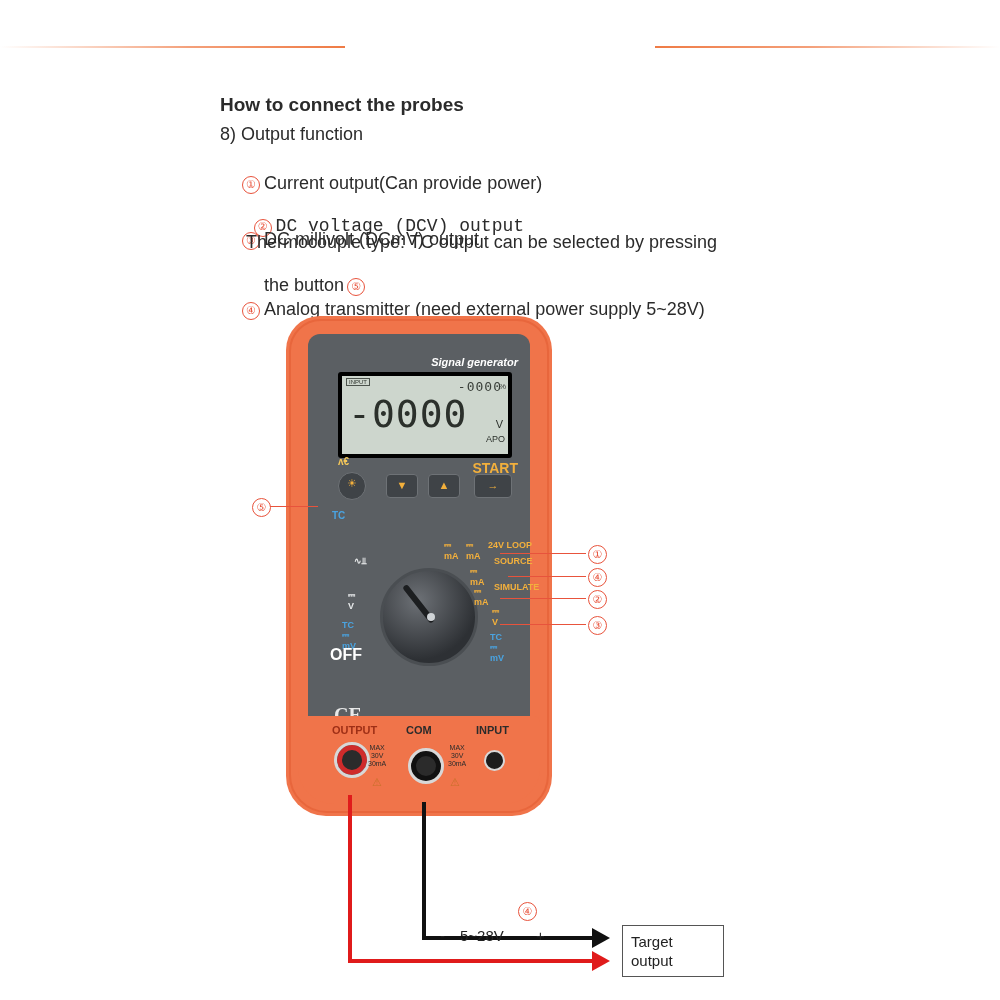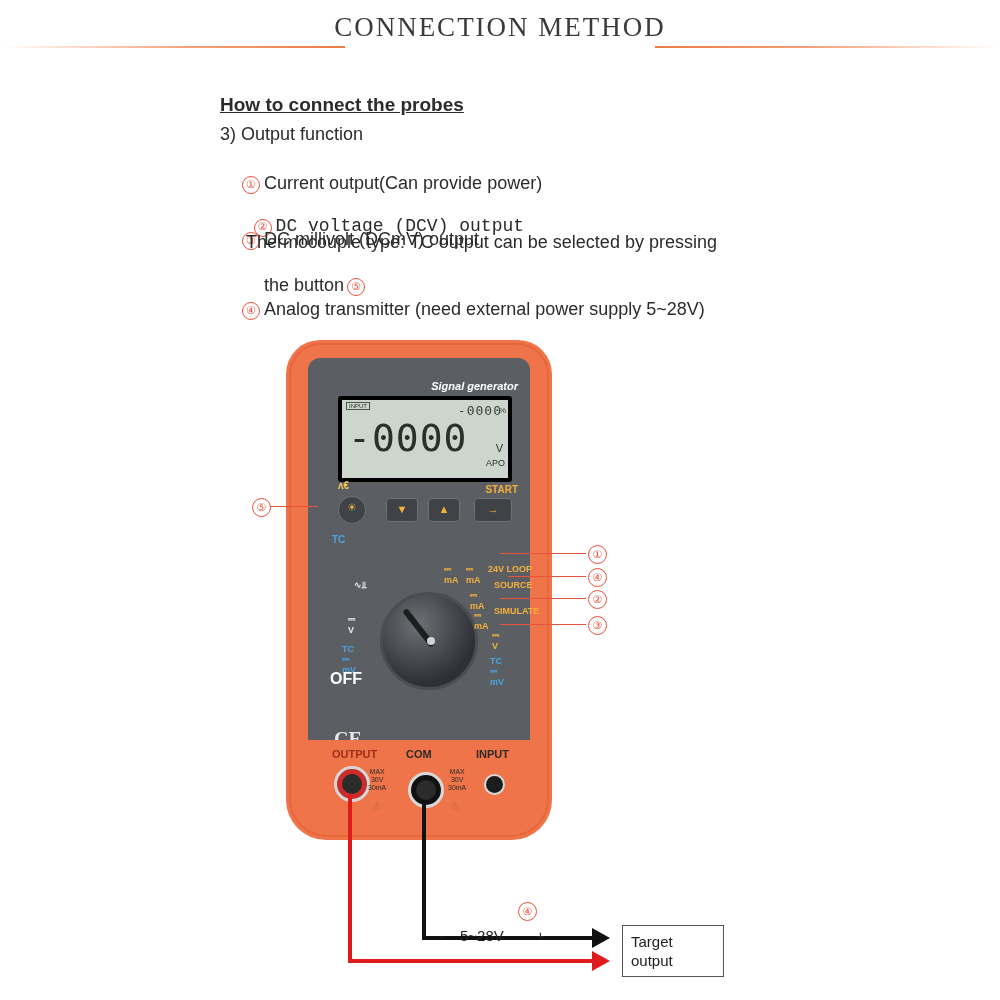--- a/index.html
+++ b/index.html
@@ -14,29 +14,29 @@
     position:absolute;left:0;top:12px;width:1000px;text-align:center;
     font-family:"Liberation Serif", serif;
     font-size:27px;letter-spacing:2px;color:#3a3a3a;
   }
   .rule{position:absolute;height:2px;top:46px;}
   .rule.left{left:0;width:345px;background:linear-gradient(to right,#ffffff,#f4a07a 55%,#ef7b45);}
   .rule.right{left:655px;width:345px;background:linear-gradient(to left,#ffffff,#f4a07a 55%,#ef7b45);}
 
   
   .txt{position:absolute;font-size:18px;color:#2b2b2b;white-space:pre;}
-  .txt.b{font-weight:bold;font-size:19px;text-decoration:underline;}
+  .txt.b{font-weight:bold;font-size:19px;}
   .num-circle{
     display:inline-block;width:16px;height:16px;border:1px solid #e8533c;border-radius:50%;
     color:#e8533c;font-size:11px;line-height:15px;text-align:center;vertical-align:1px;margin-right:4px;
   }
   .num-circle.inline{margin-right:0;margin-left:3px;}
 
   
-  .meter{position:absolute;left:286px;top:316px;width:266px;height:500px;margin-top:24px;}
+  .meter{position:absolute;left:286px;top:316px;width:266px;height:500px;}
   .shell{
     position:absolute;left:0;top:0;width:266px;height:500px;
     background:#f0744a;border-radius:34px 34px 40px 40px;
     box-shadow:inset 0 0 0 2px #d8apd, inset 2px 2px 6px rgba(255,255,255,.35);
   }
   .shell:after{
     content:"";position:absolute;left:3px;top:3px;right:3px;bottom:3px;border-radius:32px 32px 38px 38px;
     border:2px solid #e8663c;
   }
   .face{
@@ -63,21 +63,21 @@
   }
   .lcd .v{position:absolute;right:5px;top:42px;font-size:11px;color:#2b302b;}
   .lcd .apo{position:absolute;right:3px;top:58px;font-size:9px;color:#2b302b;}
   .lbl-tiny{position:absolute;font-size:10px;color:#f5c85a;font-weight:bold;}
   .btn{
     position:absolute;width:30px;height:22px;background:#3f4347;border:1px solid #6e7276;border-radius:4px;
     color:#f3b03c;font-size:11px;text-align:center;line-height:21px;
   }
   .btn.round{width:26px;height:26px;border-radius:50%;}
   .tc{position:absolute;left:24px;top:176px;font-size:10px;color:#4aa3e0;font-weight:bold;}
-  .startlbl{position:absolute;right:12px;top:126px;font-size:10px;color:#f3b03c;font-weight:bold;}
+  .startlbl{position:absolute;right:12px;top:126px;font-size:14px;color:#f3b03c;font-weight:bold;}
   
   .dialzone{position:absolute;left:10px;top:190px;width:202px;height:180px;}
   .knob{
     position:absolute;left:62px;top:44px;width:92px;height:92px;border-radius:50%;
     background:radial-gradient(circle at 38% 32%,#6d7176,#2d3034 70%);
     border:3px solid #4a4e52;
   }
   .knob .pointer{
     position:absolute;left:44px;top:6px;width:6px;height:46px;background:#1c1e20;border-radius:3px;
     transform:rotate(-38deg);transform-origin:50% 90%;
@@ -112,27 +112,26 @@
   .tbox{
     position:absolute;left:622px;top:925px;width:102px;height:52px;border:1px solid #555;
     font-size:15px;color:#222;padding:6px 0 0 8px;box-sizing:border-box;line-height:19px;
   }
   .sig{position:absolute;font-size:15px;color:#222;}
 </style>
 </head>
 <body>
 
 <div class="header">
-  <div class="title">CONNECTION METHOD</div>
   <div class="rule left"></div>
   <div class="rule right"></div>
 </div>
 
 <div class="txt b" style="left:220px;top:94px;">How to connect the probes</div>
-<div class="txt" style="left:220px;top:124px;">3) Output function</div>
+<div class="txt" style="left:220px;top:124px;">8) Output function</div>
 
 <div class="txt" style="left:232px;top:152px;">
   <span class="num-circle">①</span><span>Current output(Can provide power)</span>
 </div>
 <div class="txt" style="left:232px;top:196px;font-family:Liberation Mono, monospace;">
   <span class="num-circle">②</span><span>DC voltage (DCV) output</span>
 </div>
 <div class="txt" style="left:232px;top:208px;">
   <span class="num-circle">③</span><span>DC millivolt (DCmV) output</span>
 </div>

